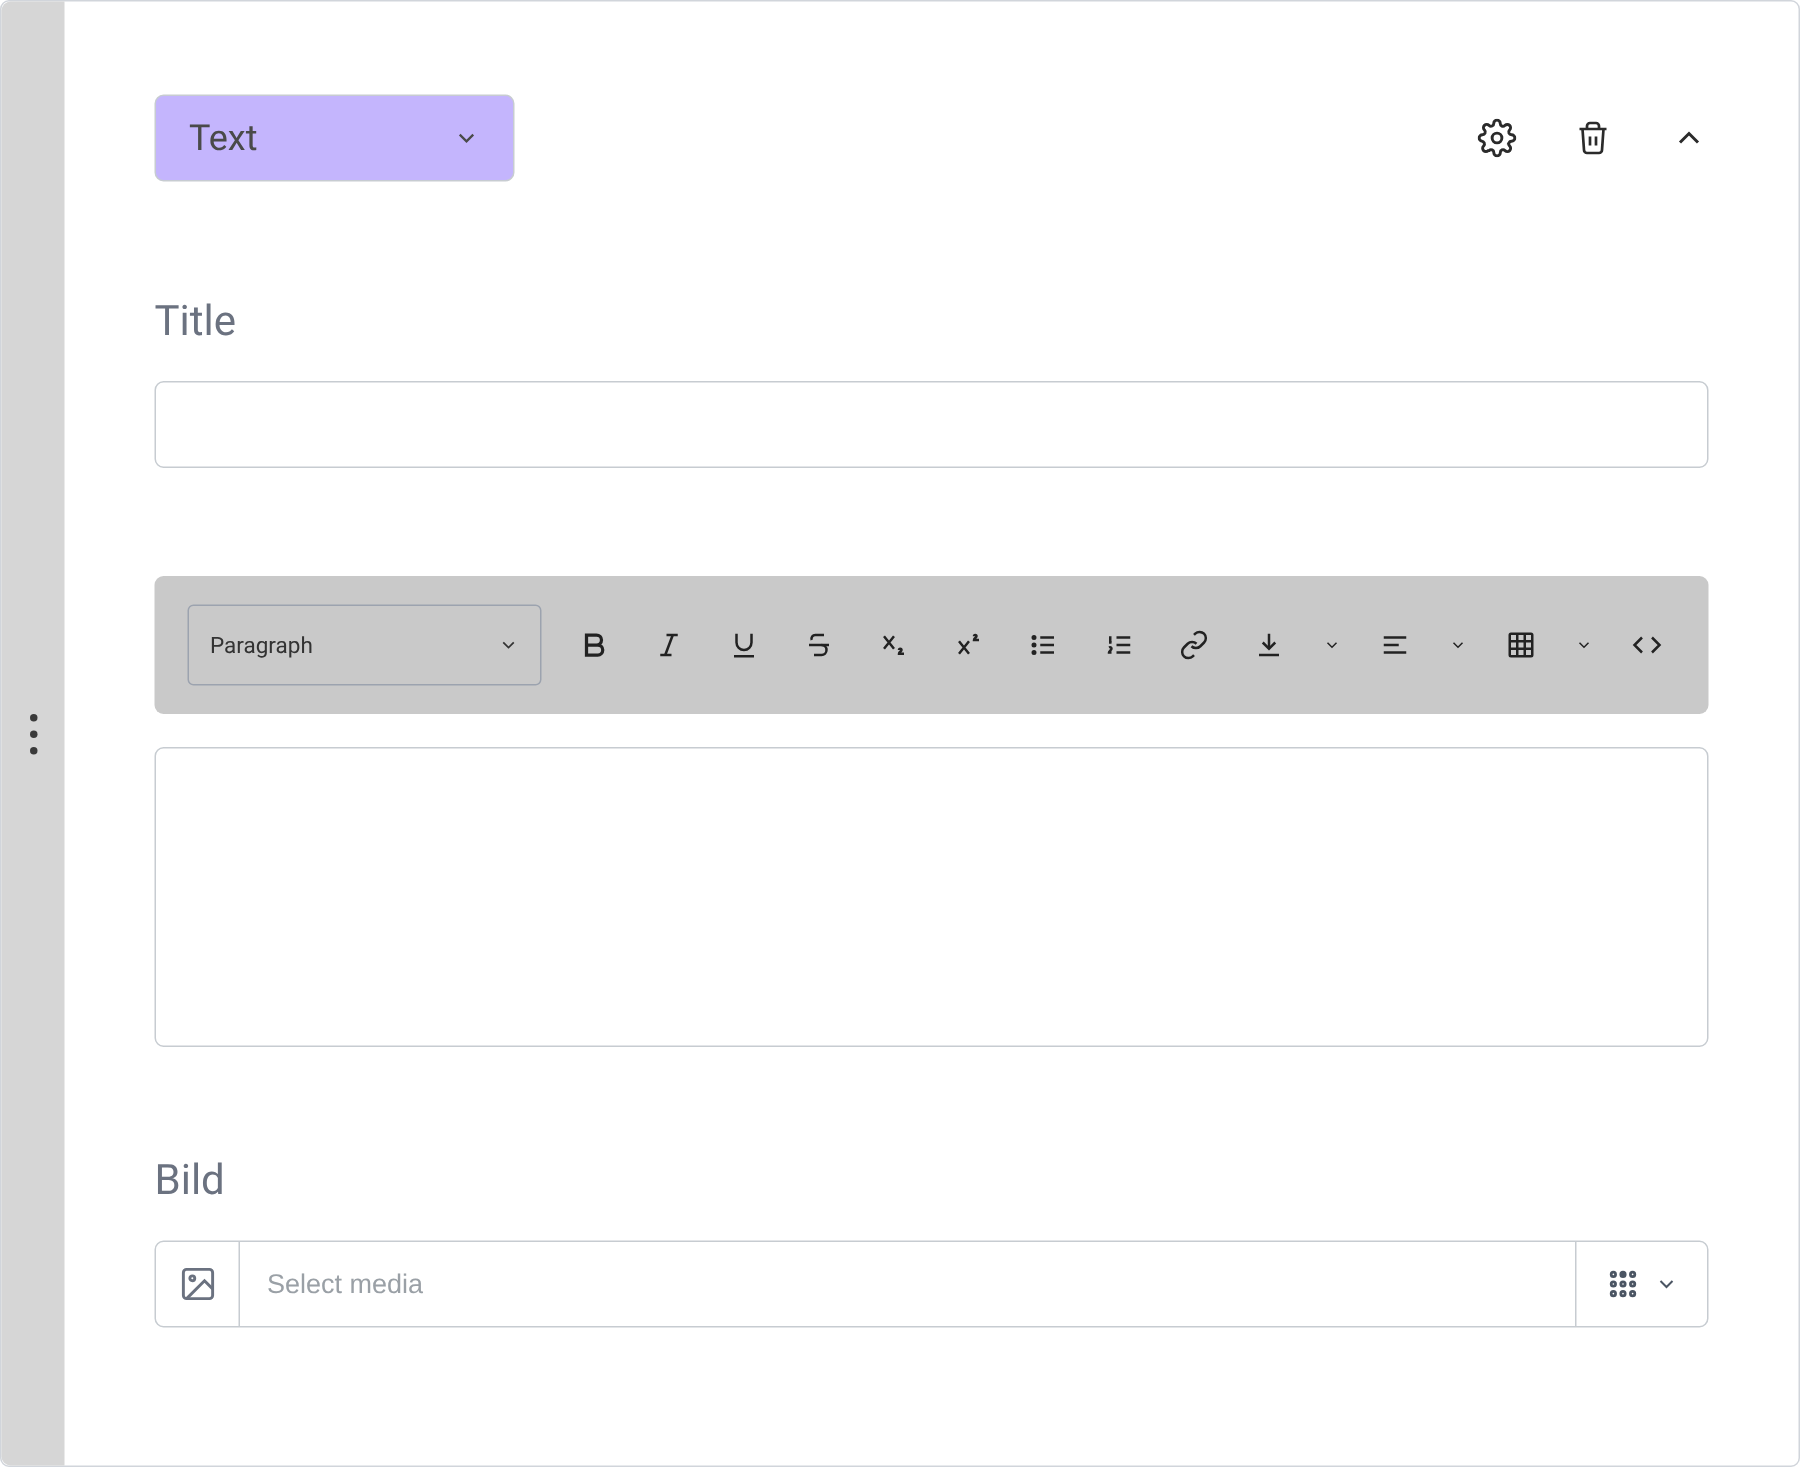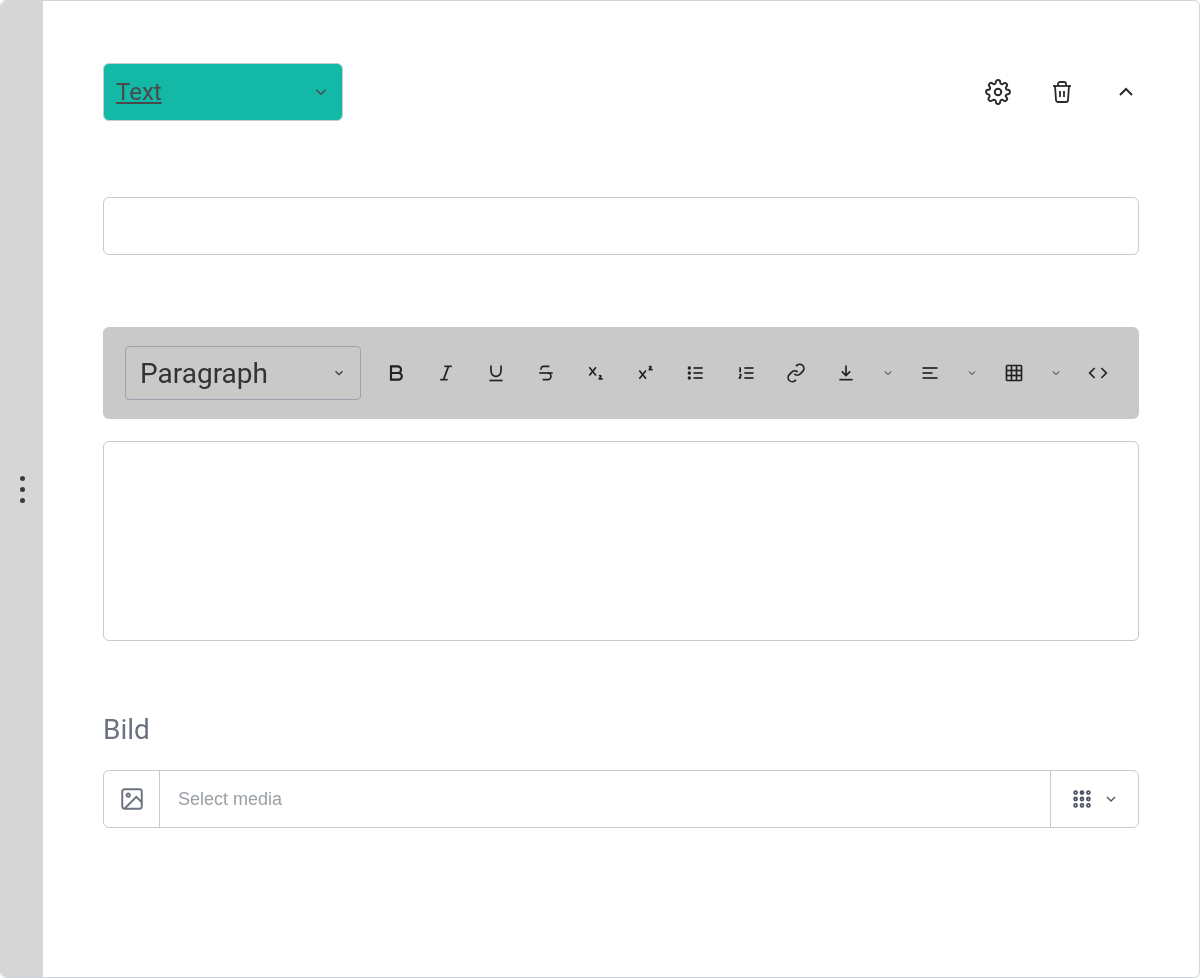--- a/index.html
+++ b/index.html
@@ -46,26 +46,25 @@
     justify-content: space-between;
   }
   .type-select {
     width: 240px;
     height: 58px;
     border: 1px solid #c7ccd1;
     border-radius: 6px;
     display: flex;
     align-items: center;
     justify-content: space-between;
-    padding: 0 12px;
+    padding: 0 22px;
     font-size: 24px;
     color: #4a4a4a;
     cursor: pointer;
-    background: #14b8a6;
-    text-decoration: underline;
+    background: #c4b5fd;
   }
   .top-actions {
     display: flex;
     align-items: center;
     gap: 38px;
   }
   .icon-btn {
     width: 26px; height: 26px;
     display: flex; align-items: center; justify-content: center;
     cursor: pointer;
@@ -105,21 +104,21 @@
   .heading-select {
     width: 236px;
     height: 54px;
     border: 1px solid #9ca3af;
     border-radius: 4px;
     background: #c9c9c9;
     display: flex;
     align-items: center;
     justify-content: space-between;
     padding: 0 14px;
-    font-size: 28px;
+    font-size: 15px;
     color: #333;
     cursor: pointer;
     text-align: right;
   }
   .tb-group {
     display: flex;
     align-items: center;
     gap: 20px;
   }
   .tb-btn {
@@ -214,20 +213,21 @@
         </div>
         <div class="icon-btn">
           <svg width="24" height="24" viewBox="0 0 24 24" fill="none" stroke="currentColor" stroke-width="2">
               <polyline points="18 15 12 9 6 15"></polyline>
             </svg>
         </div>
       </div>
     </div>
 
     <div class="section first">
+      <div class="field-label">Title</div>
       <input type="text" class="text-input" value="" style="">
     </div>
 
     <div class="section">
 
       <div class="rte">
         <div class="rte-toolbar">
           <div class="heading-select">
             <span>Paragraph</span>
             <svg width="14" height="14" viewBox="0 0 24 24" fill="none" stroke="currentColor" stroke-width="2">

